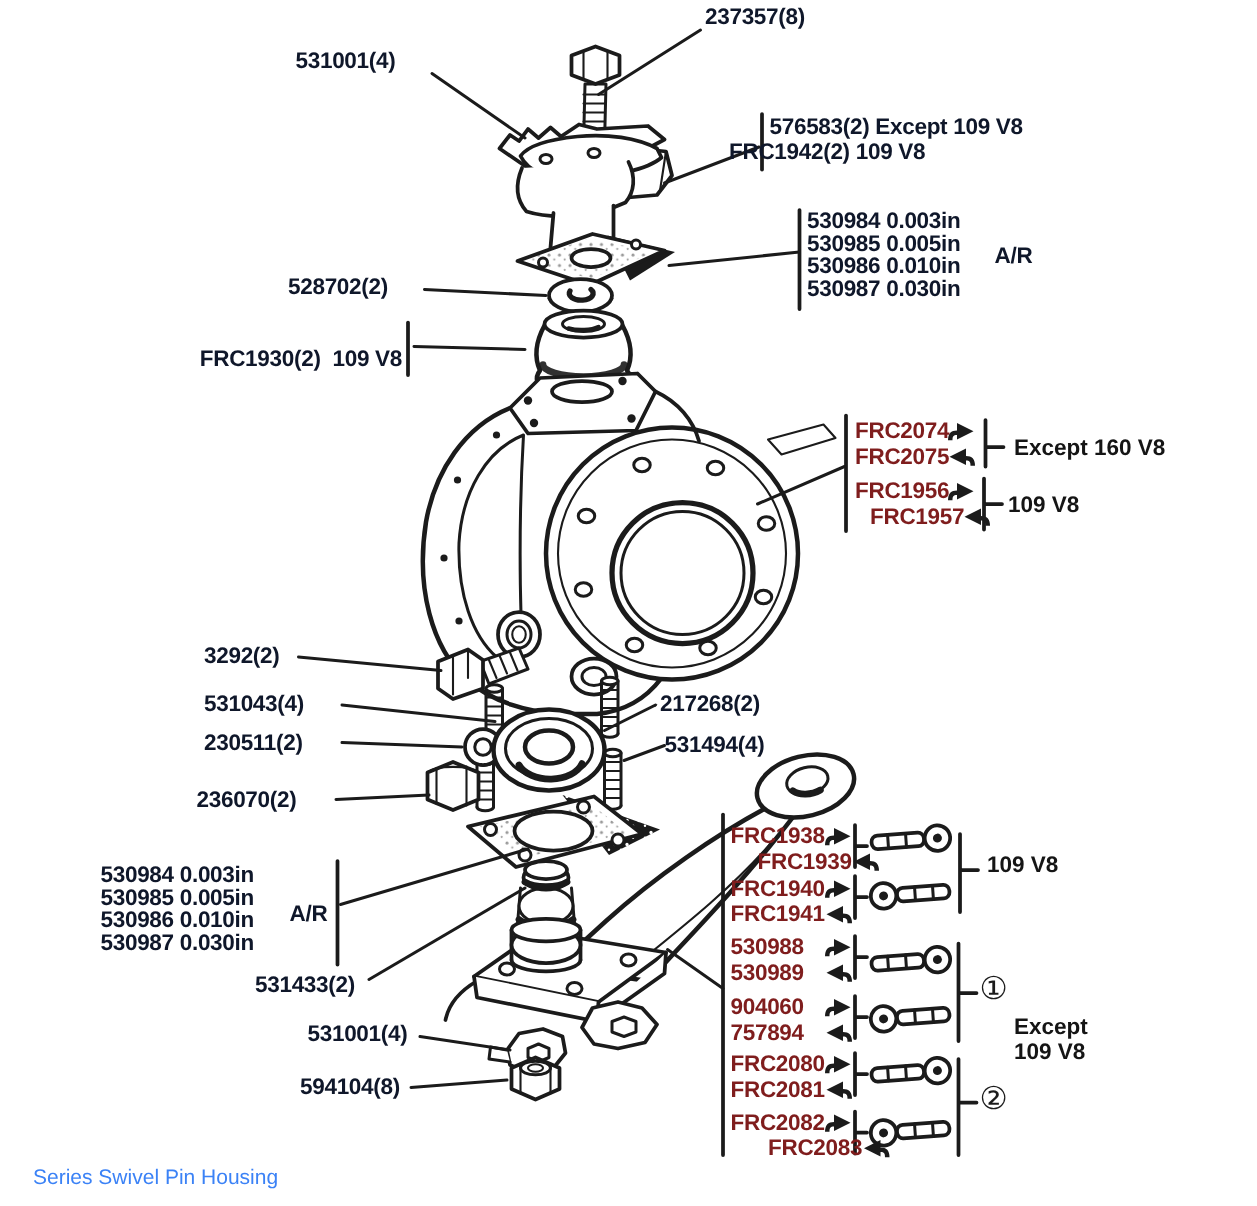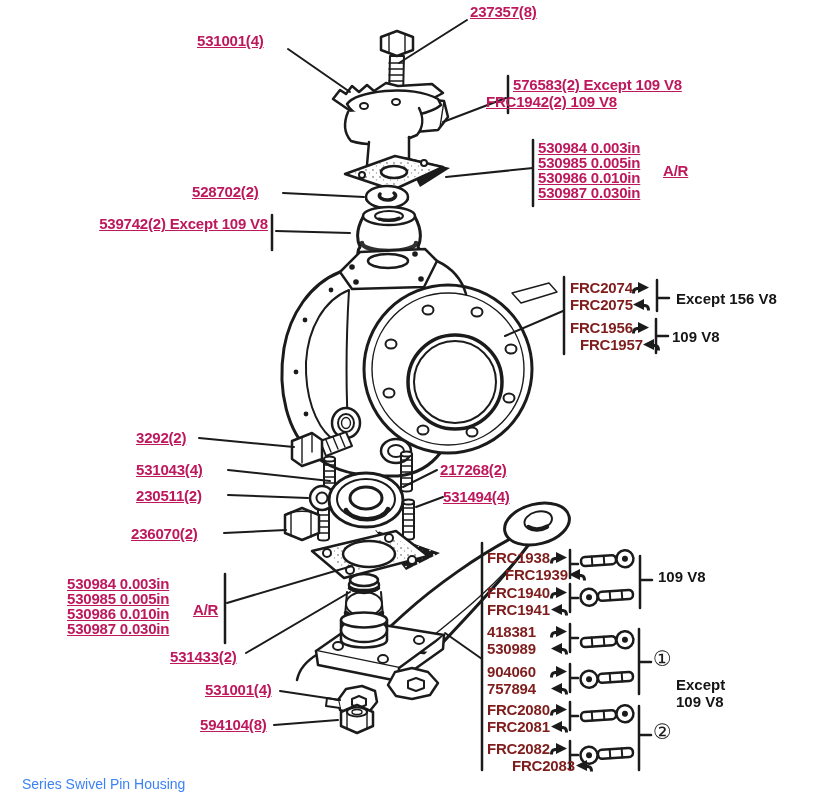--- a/index.html
+++ b/index.html
@@ -1,20 +1,20 @@
 <!DOCTYPE html>
 <html><head>
 <meta charset="utf-8">
 <style>
   html,body{margin:0;padding:0;background:#fff;}
   .canvas{position:relative;width:838px;height:804px;background:#fff;overflow:hidden;
           font-family:"Liberation Sans",sans-serif;}
   .art{position:absolute;left:0;top:0;z-index:1;}
   .lbl{position:absolute;z-index:2;font:700 15px/15.5px "Liberation Sans",sans-serif;
-       color:#be185d;white-space:pre;letter-spacing:-0.2px;text-decoration:underline;}
+       color:#0f172a;white-space:pre;letter-spacing:-0.2px;}
   .lbl.ra{text-align:right;}
   .caption{position:absolute;z-index:2;font:400 14px "Liberation Sans",sans-serif;color:#3b82f6;}
   .prow{position:absolute;z-index:2;height:16px;}
   .prow .rl{font:700 15px/15.5px "Liberation Sans",sans-serif;color:#7f1d1d;white-space:pre;letter-spacing:-0.2px;}
   .arr{position:absolute;top:0;width:20px;height:15px;}
   .arr path{fill:#1b1b1b;}
   .arr.l{transform:scaleX(-1);}
   .blk-b .arr{left:62px;}
   .blk-t .arr{left:61px;}
   .circnum{position:absolute;z-index:2;font:400 21px/21px "DejaVu Sans",sans-serif;color:#1b1b1b;}
@@ -303,21 +303,21 @@
   <div class="lbl" style="left:486px;top:94px">FRC1942(2) 109 V8</div>
 
   <div class="lbl" style="left:538px;top:140px">530984 0.003in</div>
   <div class="lbl" style="left:538px;top:155px">530985 0.005in</div>
   <div class="lbl" style="left:538px;top:170px">530986 0.010in</div>
   <div class="lbl" style="left:538px;top:185px">530987 0.030in</div>
   <div class="lbl" style="left:663px;top:163px">A/R</div>
 
   <div class="lbl" style="left:192px;top:184px">528702(2)</div>
 
-  <div class="lbl ra" style="left:60px;top:216px;width:208px">539742(2) Except 109 V8</div>
+  <div class="lbl ra" style="left:60px;top:232px;width:208px">FRC1930(2)  109 V8</div>
 
   <div class="prow blk-t" style="left:570px;top:279px">
     <span class="rl">FRC2074</span>
     <svg class="arr r" viewBox="0 0 20 15">
         <path d="M7,3 L18,8.5 L7,14 L7,11 C4.5,11 4,12 4,14.5 L1,14.5 C1,10 3,8 7,8 Z"></path>
       </svg>
   </div>
   <div class="prow blk-t" style="left:570px;top:296px">
     <span class="rl">FRC2075</span>
     <svg class="arr l" viewBox="0 0 20 15">
@@ -329,21 +329,21 @@
     <svg class="arr r" viewBox="0 0 20 15">
         <path d="M7,3 L18,8.5 L7,14 L7,11 C4.5,11 4,12 4,14.5 L1,14.5 C1,10 3,8 7,8 Z"></path>
       </svg>
   </div>
   <div class="prow blk-t" style="left:580px;top:336px">
     <span class="rl">FRC1957</span>
     <svg class="arr l" viewBox="0 0 20 15">
         <path d="M7,3 L18,8.5 L7,14 L7,11 C4.5,11 4,12 4,14.5 L1,14.5 C1,10 3,8 7,8 Z"></path>
       </svg>
   </div>
-  <div class="grp" style="left:676px;top:291px">Except 156 V8</div>
+  <div class="grp" style="left:676px;top:291px">Except 160 V8</div>
   <div class="grp" style="left:672px;top:329px">109 V8</div>
 
   <div class="lbl" style="left:136px;top:430px">3292(2)</div>
   <div class="lbl" style="left:136px;top:462px">531043(4)</div>
   <div class="lbl" style="left:136px;top:488px">230511(2)</div>
   <div class="lbl" style="left:131px;top:526px">236070(2)</div>
   <div class="lbl" style="left:440px;top:462px">217268(2)</div>
   <div class="lbl" style="left:443px;top:489px">531494(4)</div>
 
   <div class="lbl" style="left:67px;top:576px">530984 0.003in</div>
@@ -374,21 +374,21 @@
         <path d="M7,3 L18,8.5 L7,14 L7,11 C4.5,11 4,12 4,14.5 L1,14.5 C1,10 3,8 7,8 Z"></path>
       </svg>
   </div>
   <div class="prow blk-b" style="left:487px;top:601px">
     <span class="rl">FRC1941</span>
     <svg class="arr l" viewBox="0 0 20 15">
         <path d="M7,3 L18,8.5 L7,14 L7,11 C4.5,11 4,12 4,14.5 L1,14.5 C1,10 3,8 7,8 Z"></path>
       </svg>
   </div>
   <div class="prow blk-b" style="left:487px;top:623px">
-    <span class="rl">418381</span>
+    <span class="rl">530988</span>
     <svg class="arr r" viewBox="0 0 20 15">
         <path d="M7,3 L18,8.5 L7,14 L7,11 C4.5,11 4,12 4,14.5 L1,14.5 C1,10 3,8 7,8 Z"></path>
       </svg>
   </div>
   <div class="prow blk-b" style="left:487px;top:640px">
     <span class="rl">530989</span>
     <svg class="arr l" viewBox="0 0 20 15">
         <path d="M7,3 L18,8.5 L7,14 L7,11 C4.5,11 4,12 4,14.5 L1,14.5 C1,10 3,8 7,8 Z"></path>
       </svg>
   </div>

